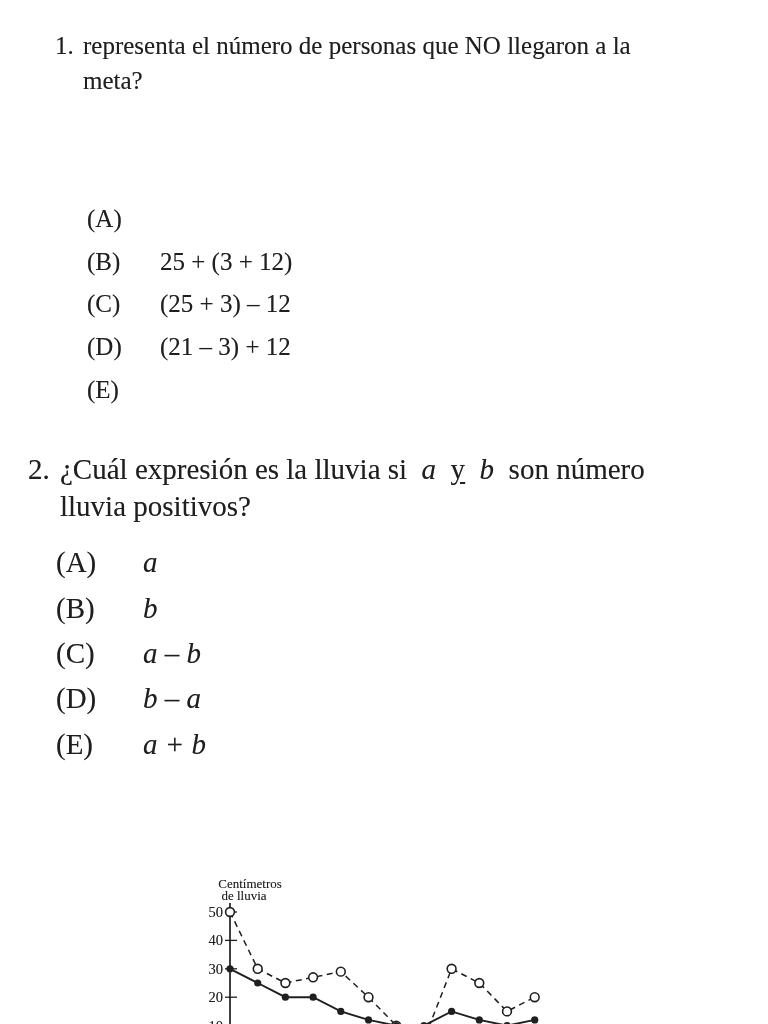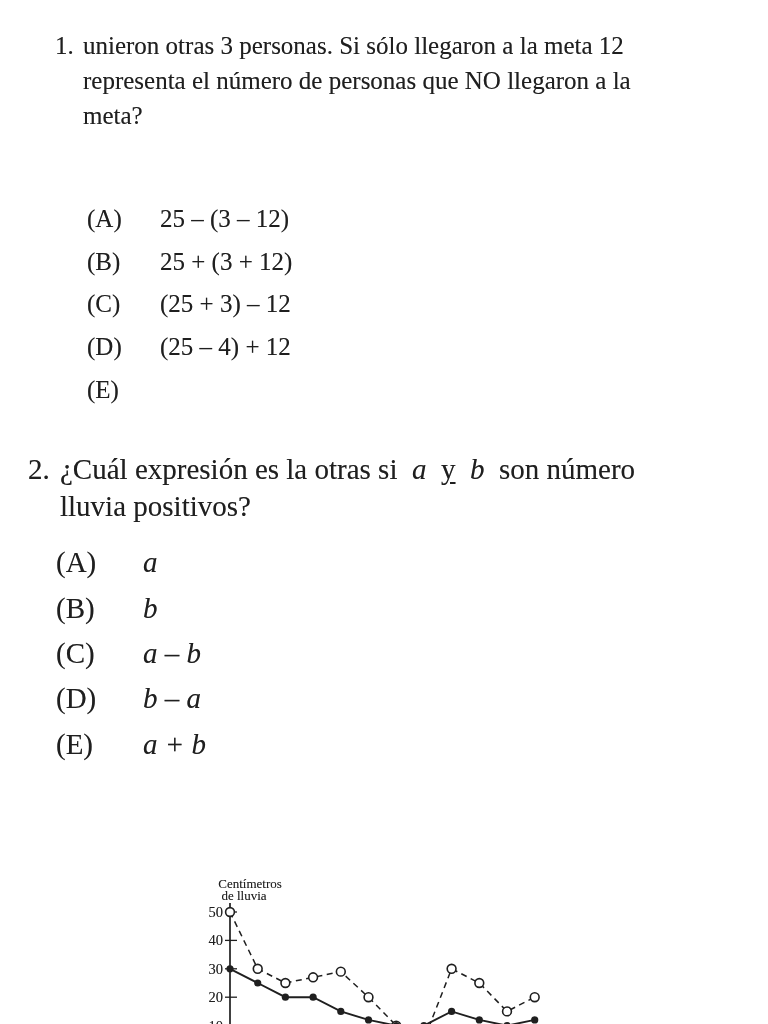--- a/index.html
+++ b/index.html
@@ -45,52 +45,50 @@
   }
 </style>
 </head>
 <body>
 
 <div class="scan-ink">
 
   <section class="question" id="q1">
     <div class="q-num">1.</div>
     <div class="q-text" id="q1-lines">
-        <div>unieron otras 3 personas. Si sólo llegaron a la meta 12</div>
         <div>representa el número de personas que NO llegaron a la</div>
         <div>meta?</div>
       </div>
   </section>
 
   <div class="options" id="q1-options">
       <div class="opt-row">
         <span class="opt-label">(A)</span>
-        <span class="opt-expr">25 – (3 – 12)</span>
       </div>
       <div class="opt-row">
         <span class="opt-label">(B)</span>
         <span class="opt-expr">25 + (3 + 12)</span>
       </div>
       <div class="opt-row">
         <span class="opt-label">(C)</span>
         <span class="opt-expr">(25 + 3) – 12</span>
       </div>
       <div class="opt-row">
         <span class="opt-label">(D)</span>
-        <span class="opt-expr">(25 – 4) + 12</span>
+        <span class="opt-expr">(21 – 3) + 12</span>
       </div>
       <div class="opt-row">
         <span class="opt-label">(E)</span>
       </div>
     </div>
 
   <section class="question" id="q2">
     <div class="q-num">2.</div>
     <div class="q-text">
-      <div class="q2-line1" id="q2-line1"><span>¿Cuál expresión es la otras si  </span><span class="math">a</span><span>  </span><span class="underline">y</span><span>  </span><span class="math">b</span><span>  son número</span></div>
+      <div class="q2-line1" id="q2-line1"><span>¿Cuál expresión es la lluvia si  </span><span class="math">a</span><span>  </span><span class="underline">y</span><span>  </span><span class="math">b</span><span>  son número</span></div>
       <div>lluvia positivos?</div>
     </div>
   </section>
 
   <div class="options" id="q2-options">
       <div class="opt-row">
         <span class="opt-label">(A)</span>
         <span class="opt-expr math">a</span>
       </div>
       <div class="opt-row">

